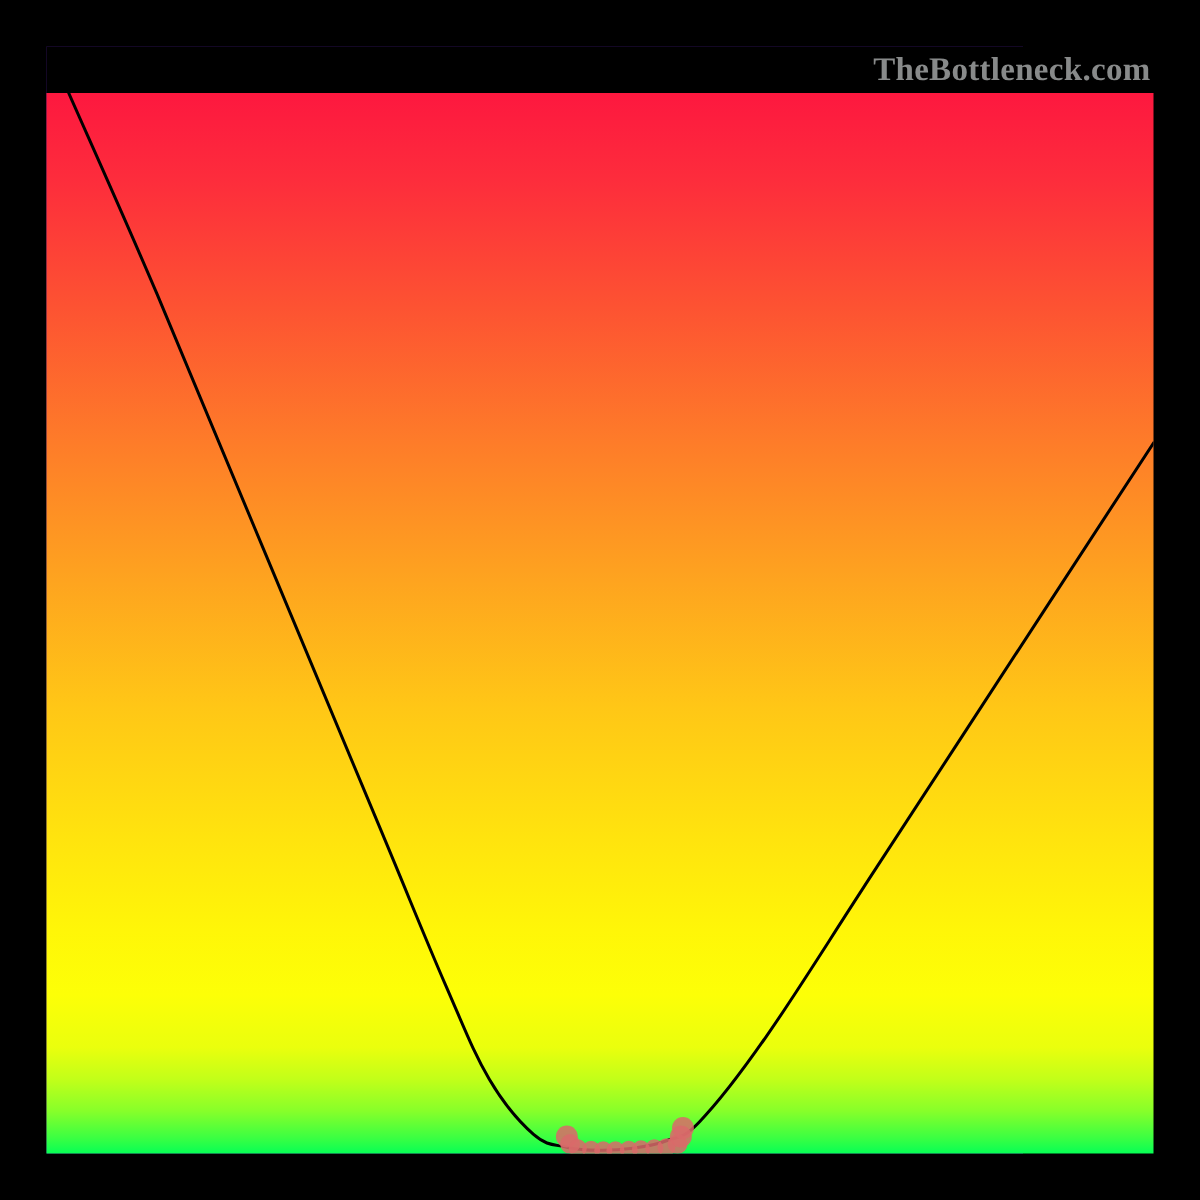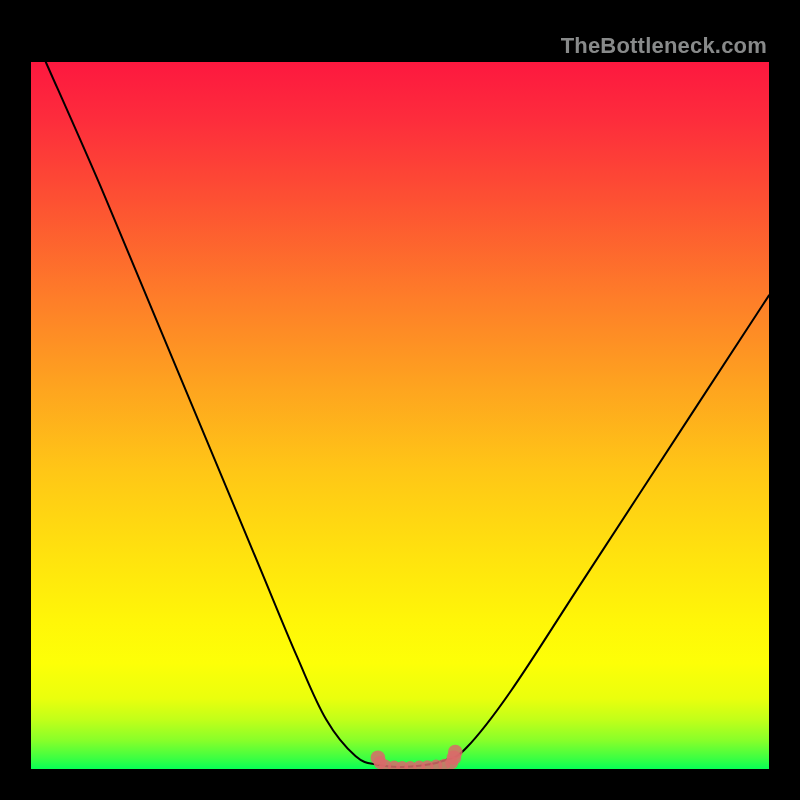--- a/index.html
+++ b/index.html
@@ -11,20 +11,21 @@
     overflow: hidden;
     font-family: Arial, Helvetica, sans-serif;
   }
   .frame {
     position: absolute;
     left: 31px;
     top: 31px;
     width: 651px;
     height: 738px;
     background: #4c1d95;
+    font-family: Liberation Serif, serif;
   }
   .plot-area {
     position: absolute;
     left: 0;
     top: 0;
     width: 738px;
     height: 738px;
     
   }
   .label-bar {

